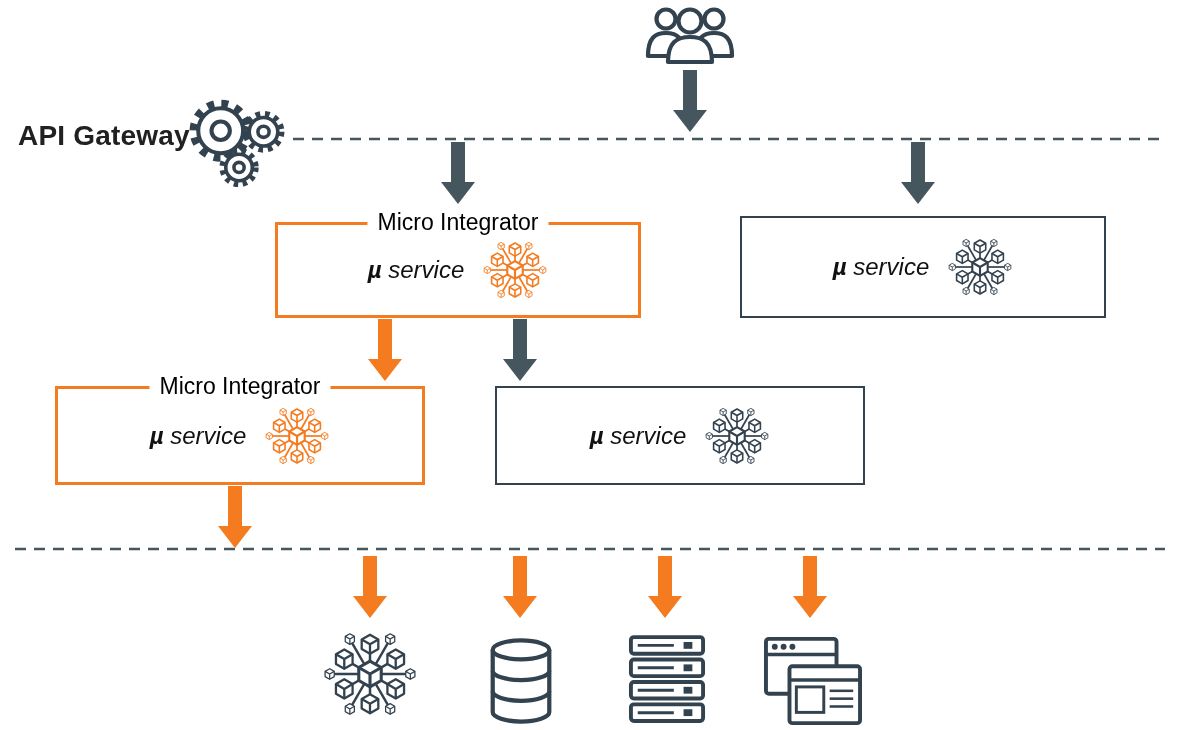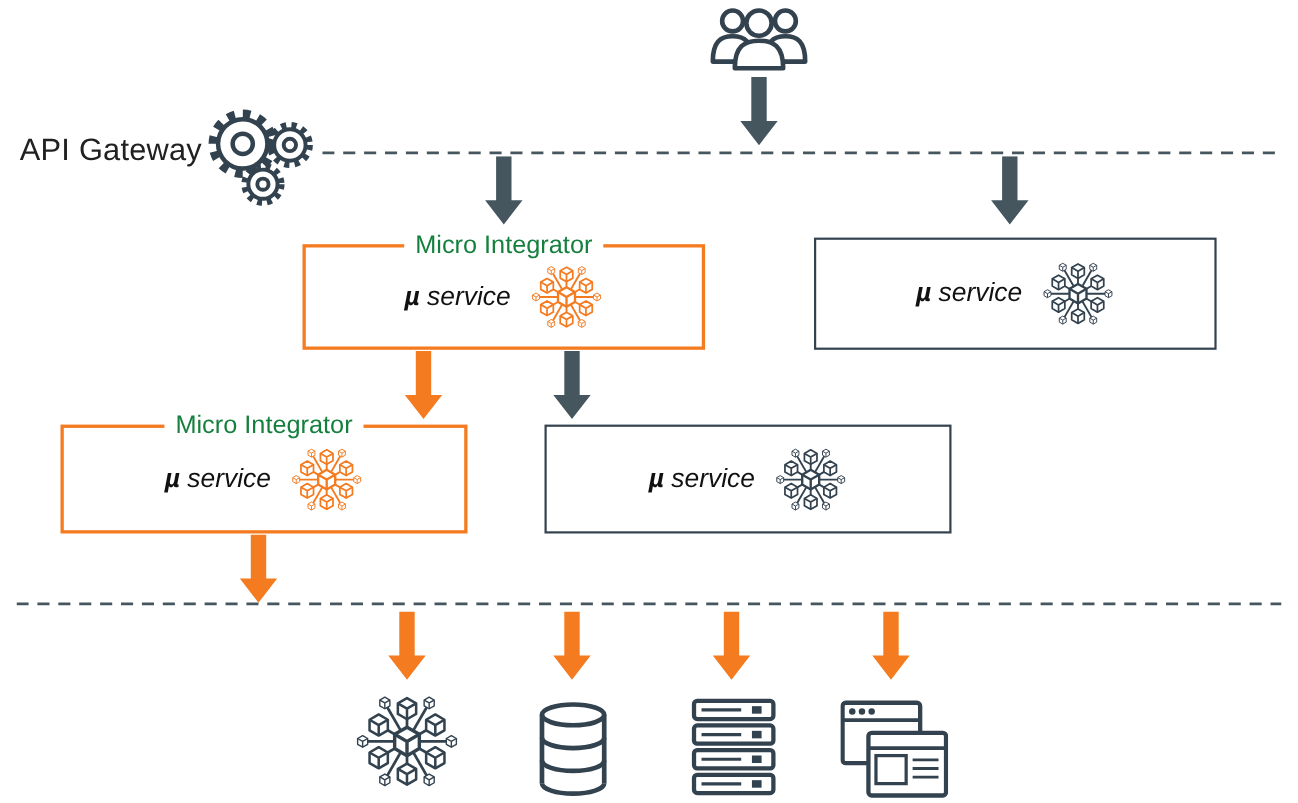--- a/index.html
+++ b/index.html
@@ -1,31 +1,31 @@
 <!DOCTYPE html>
 <html><head>
 <meta charset="utf-8">
 <style>
   html,body{margin:0;padding:0;background:#fff;}
   body{font-family:"Liberation Sans", sans-serif;}
   .canvas{position:relative;width:1180px;height:730px;background:#fff;overflow:hidden;}
 
-  .api-label{position:absolute;left:18px;top:120px;font-size:28px;font-weight:400;color:#212121;letter-spacing:0.2px;}
+  .api-label{position:absolute;left:18px;top:120px;font-size:28px;font-weight:700;color:#212121;letter-spacing:0.2px;}
 
   .arrow{position:absolute;width:36px;height:64px;display:block;}
   .arrow.dark{color:#46565F;}
   .arrow.orange{color:#F47B20;}
 
   .dashline{position:absolute;height:6px;color:#46565F;}
 
   .box{position:absolute;background:#fff;display:flex;align-items:center;justify-content:center;gap:18px;box-sizing:border-box;}
   .box.orange{border:3px solid #F47B20;}
   .box.dark{border:2px solid #33424F;}
   .box-title{position:absolute;top:-16px;left:50%;transform:translateX(-50%);background:#fff;padding:0 10px;
-             font-size:23px;font-weight:500;color:#15803d;white-space:nowrap;line-height:1.2;}
+             font-size:23px;font-weight:500;color:#000000;white-space:nowrap;line-height:1.2;}
   .svc-label{font-size:24px;color:#111;white-space:nowrap;font-style:italic;}
   .svc-label .mu{font-weight:700;}
 
   .ms-icon{width:66px;height:66px;}
   .ms-icon.orange{color:#F47B20;}
   .ms-icon.navy{color:#33424F;}
 
   .users-icon{position:absolute;left:640px;top:4px;width:100px;height:64px;color:#33424F;}
   .gears-icon{position:absolute;left:186px;top:96px;width:102px;height:94px;color:#33424F;}
 

